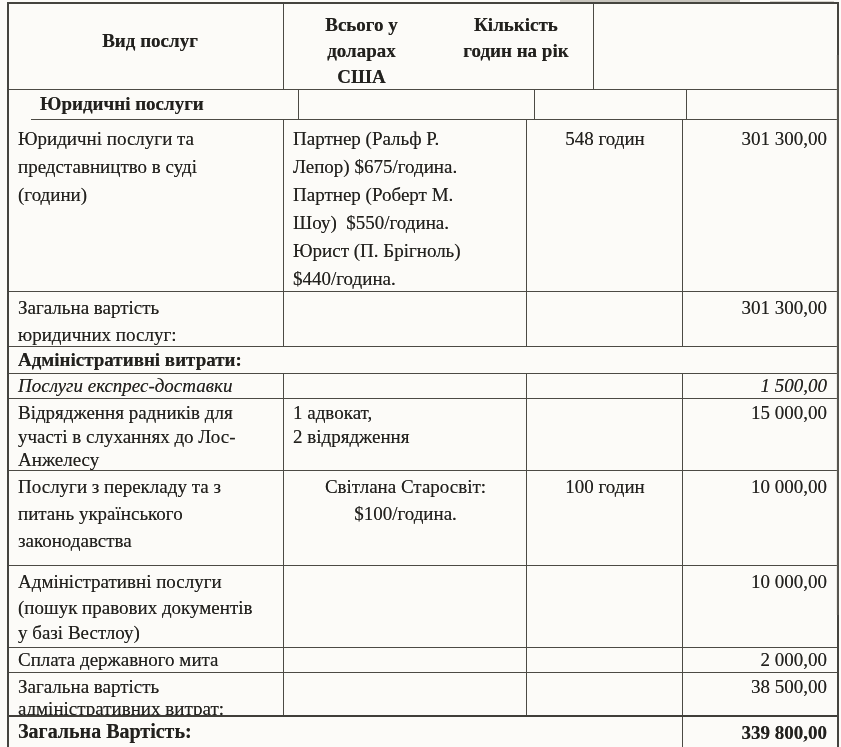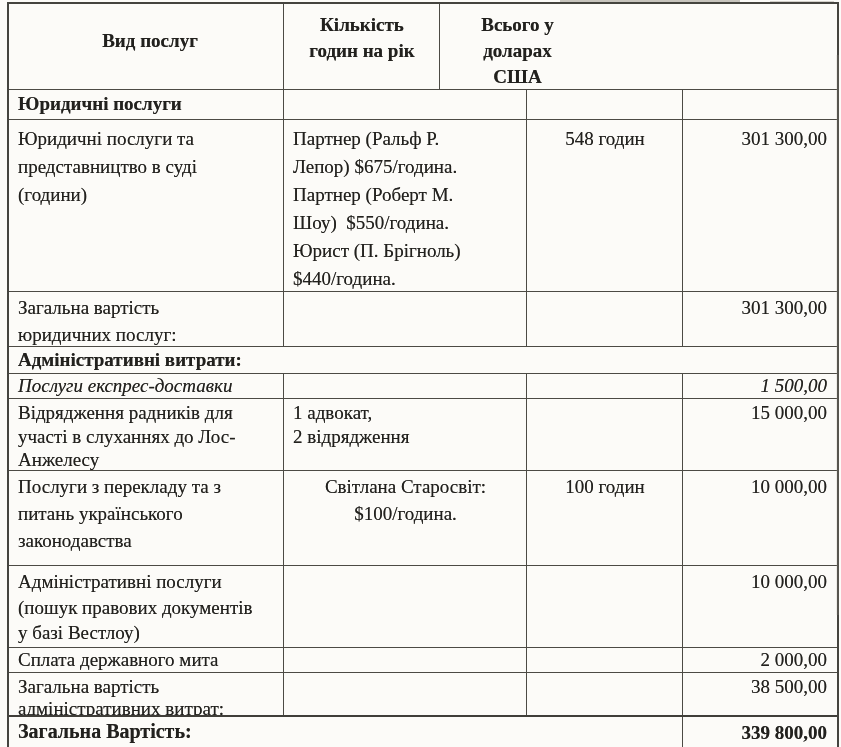--- a/index.html
+++ b/index.html
@@ -29,21 +29,21 @@
     text-shadow:0 0 0.55px rgba(35,33,28,0.6);
   }
   .c1{width:275px;} .c2{width:243px;} .c3{width:156px;} .c4{width:154px;}
   .cmerge{width:674px;}
   .vr{border-right:1.5px solid #4c4a44;}
   .amount{text-align:right;padding-right:10px;}
   .center{text-align:center;}
   .bold{font-weight:bold;}
   
   .r-header{height:86px;}
-  .r-section1{height:30px;}
+  .r-section1{height:30px;margin-left:22px;}
   .r-legal{height:172px;}
   .r-legal .cell{line-height:1.47;padding-top:5px;}
   .r-subt-legal{height:55px;}
   .r-section2{height:27px;}
   .r-section2 .cell{line-height:1.1;}
   .r-express{height:25px;}
   .r-express .cell{line-height:1.1;padding-top:2px;font-style:italic;}
   .r-travel{height:72px;}
   .r-travel .cell{line-height:1.24;padding-top:2px;}
   .r-translate{height:95px;}
@@ -63,25 +63,25 @@
 </head>
 <body>
 
 <div class="scan-artifact" style="left:560px;top:0;width:180px;height:1.6px;opacity:.65;"></div>
 <div class="scan-artifact" style="left:770px;top:1px;width:64px;height:1.5px;opacity:.5;"></div>
 
 <div class="tbl">
 
   <div class="row r-header">
     <div class="cell c1 vr bold">Вид послуг</div>
-    <div class="cell c3 vr bold">Кількість
-годин на рік</div>
     <div class="cell c4 bold">Всього у
 доларах
 США</div>
+    <div class="cell c3 vr bold">Кількість
+годин на рік</div>
   </div>
 
   <div class="row r-section1">
     <div class="cell c1 vr bold">Юридичні послуги</div>
     <div class="cell c2 vr"></div>
     <div class="cell c3 vr"></div>
     <div class="cell c4"></div>
   </div>
 
   <div class="row r-legal">

